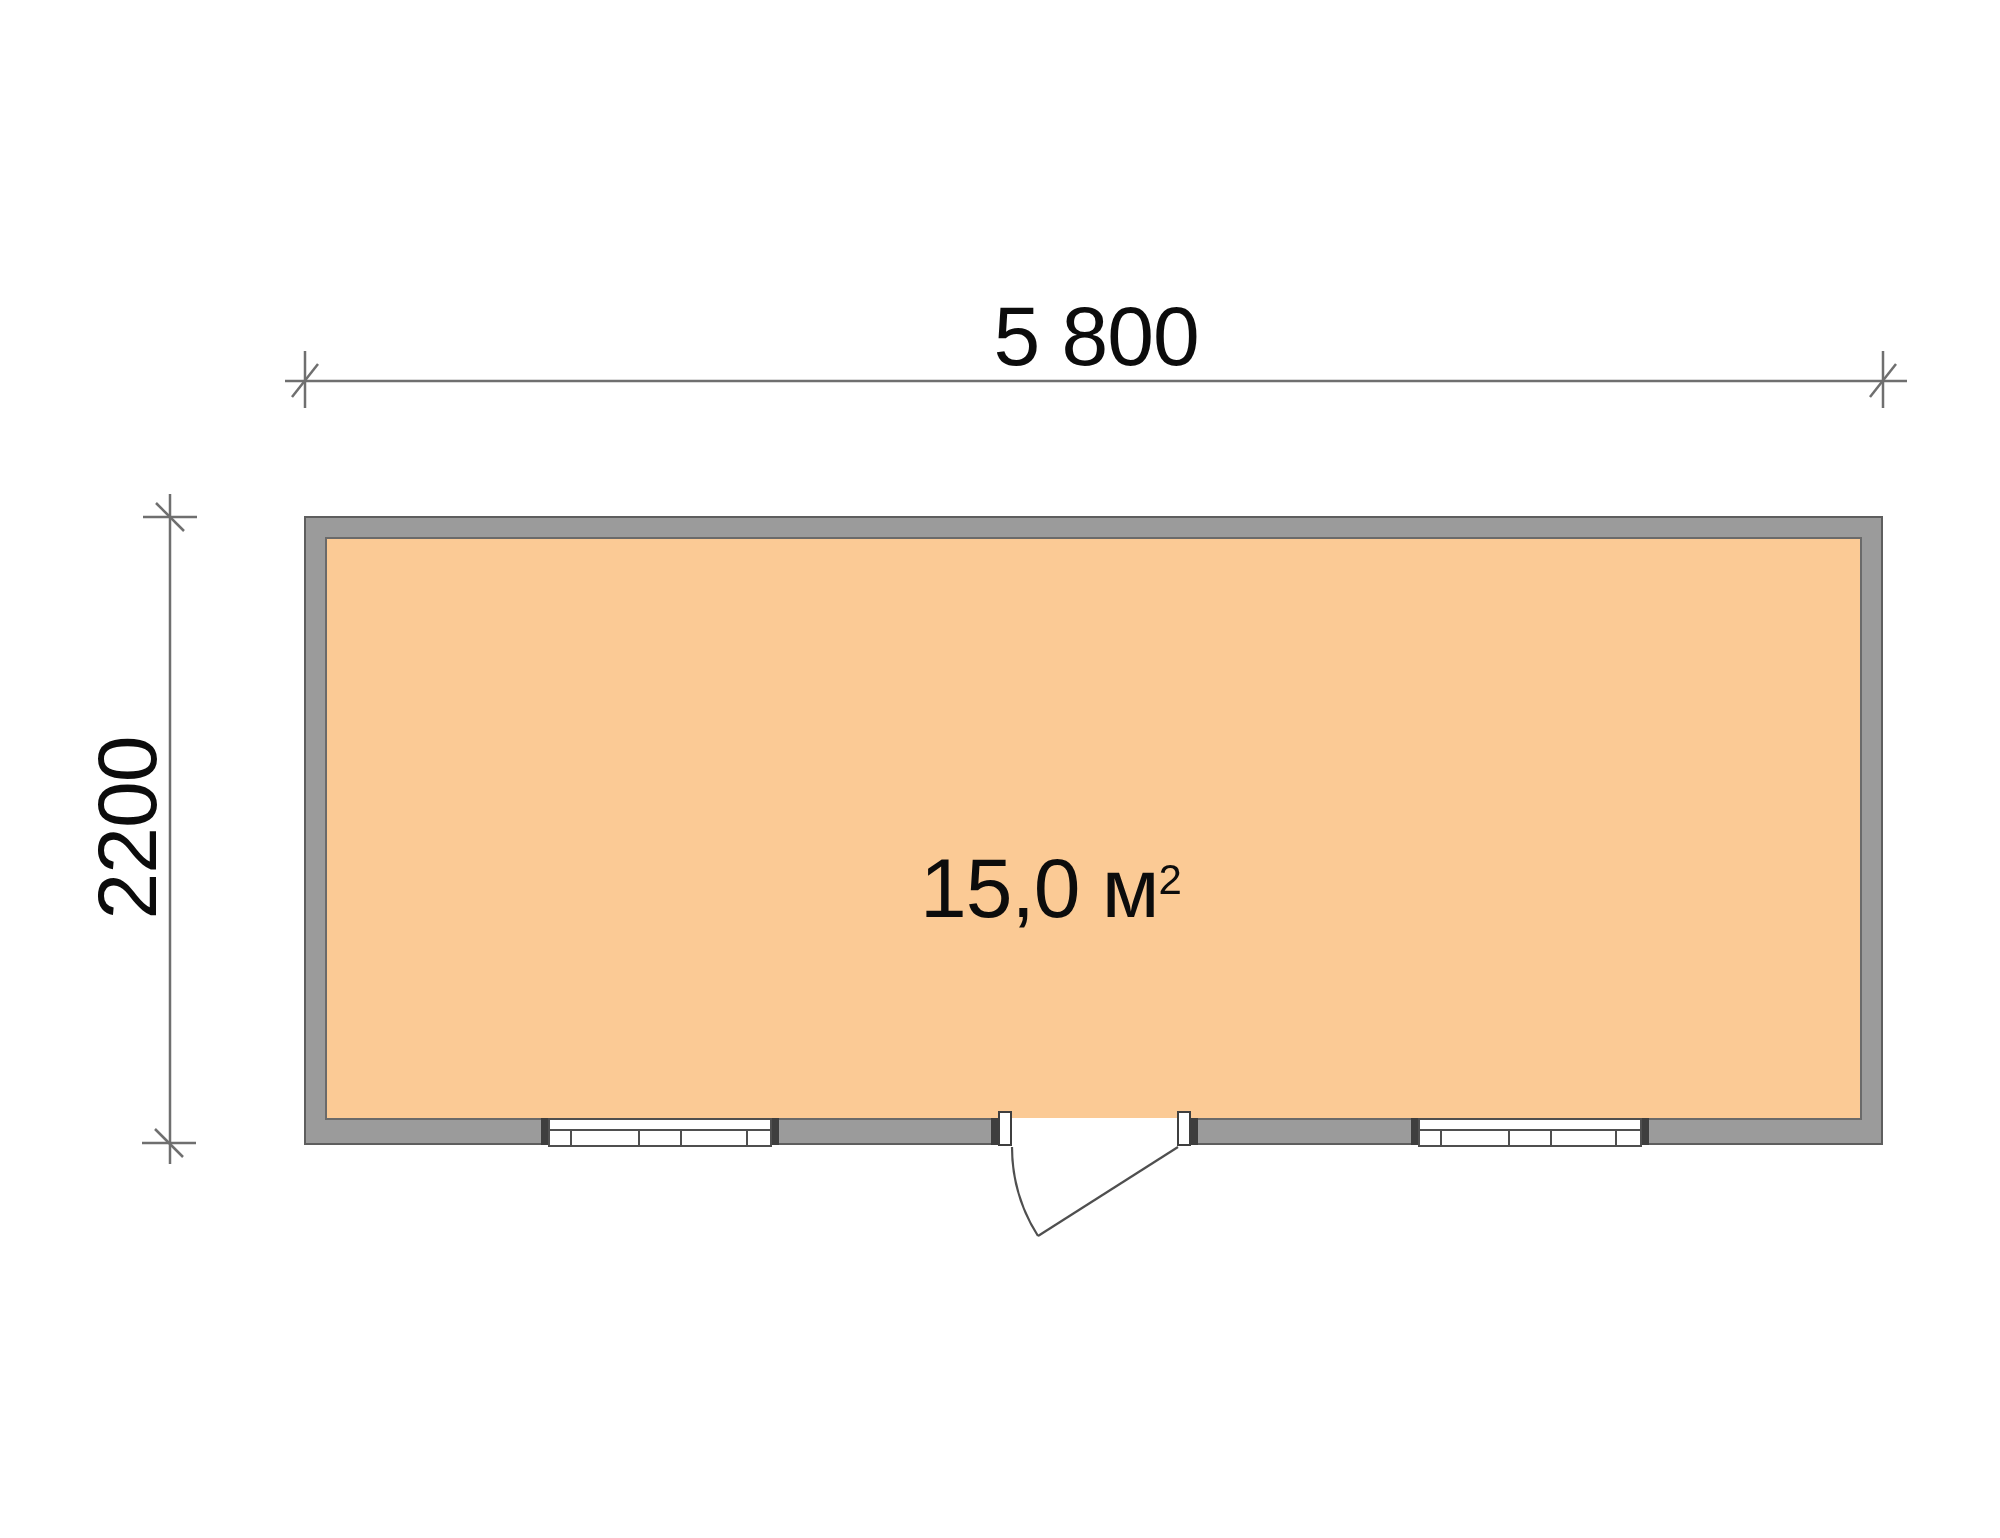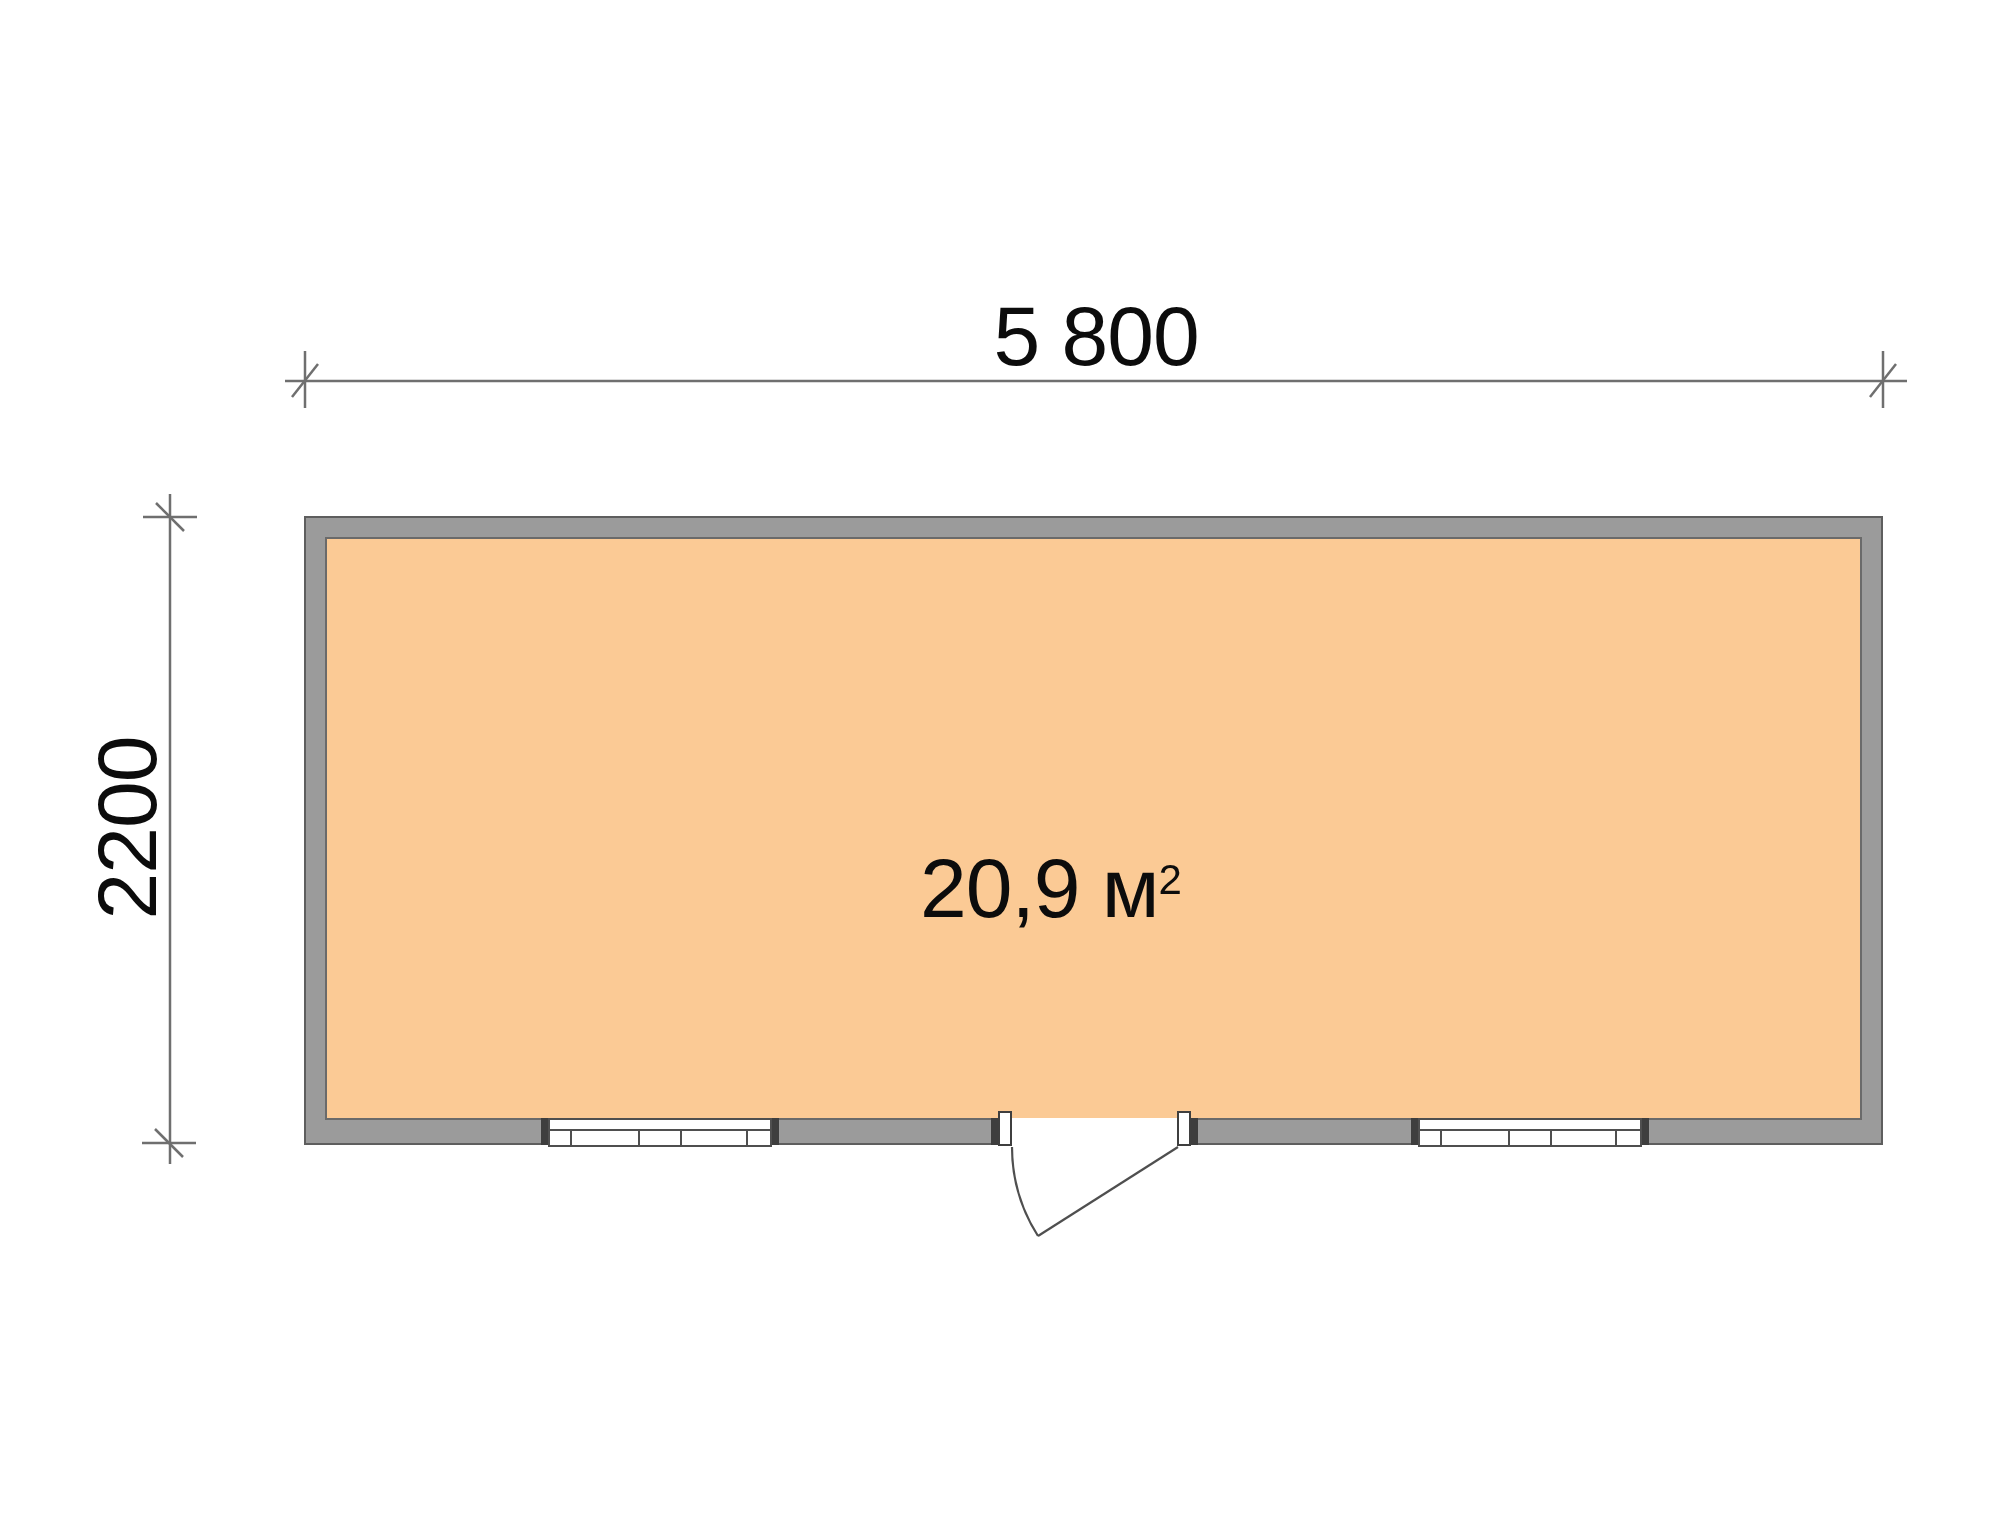--- a/index.html
+++ b/index.html
@@ -98,14 +98,14 @@
     <line class="dim-stroke" x1="142" y1="1143" x2="196" y2="1143"></line>
     <line class="dim-stroke" x1="156" y1="503" x2="184" y2="531"></line>
     <line class="dim-stroke" x1="155" y1="1129" x2="183" y2="1157"></line>
 
     <line class="door-stroke" x1="1178" y1="1147" x2="1038" y2="1236"></line>
     <path class="door-stroke" d="M 1012 1147 A 166 166 0 0 0 1038 1236"></path>
   </svg>
 
   <div class="dim-width-label">5 800</div>
   <div class="dim-height-label">2200</div>
-  <div class="room-area"><span>20,9 м</span><sup>2</sup></div>
+  <div class="room-area"><span>15,0 м</span><sup>2</sup></div>
 </div>
 
 </body></html>

